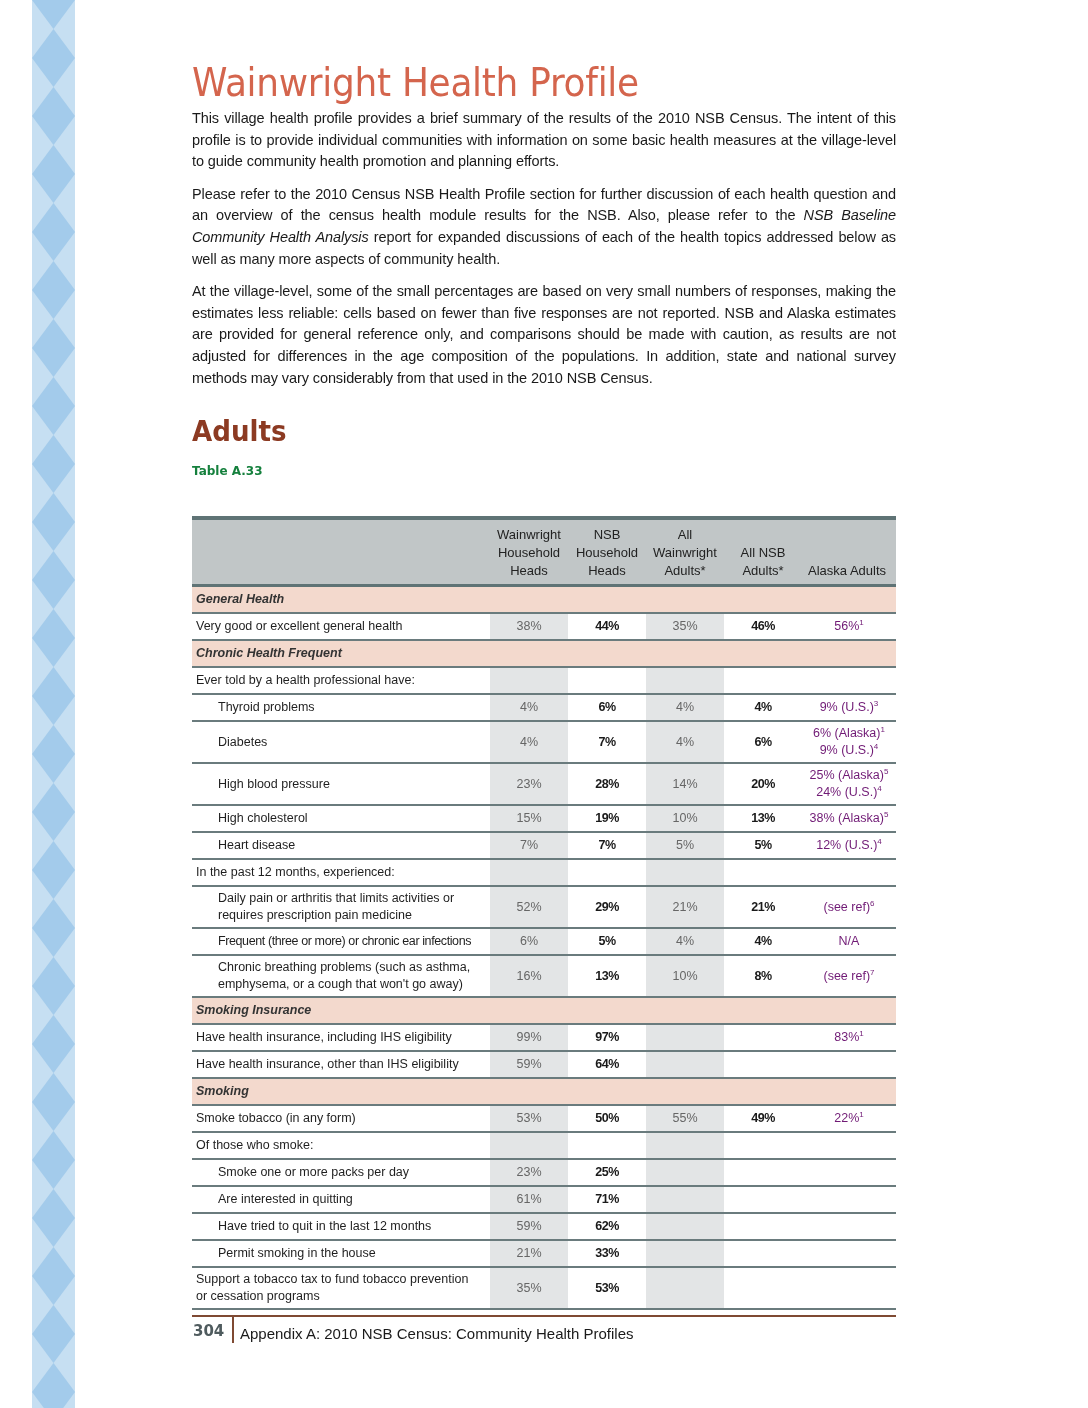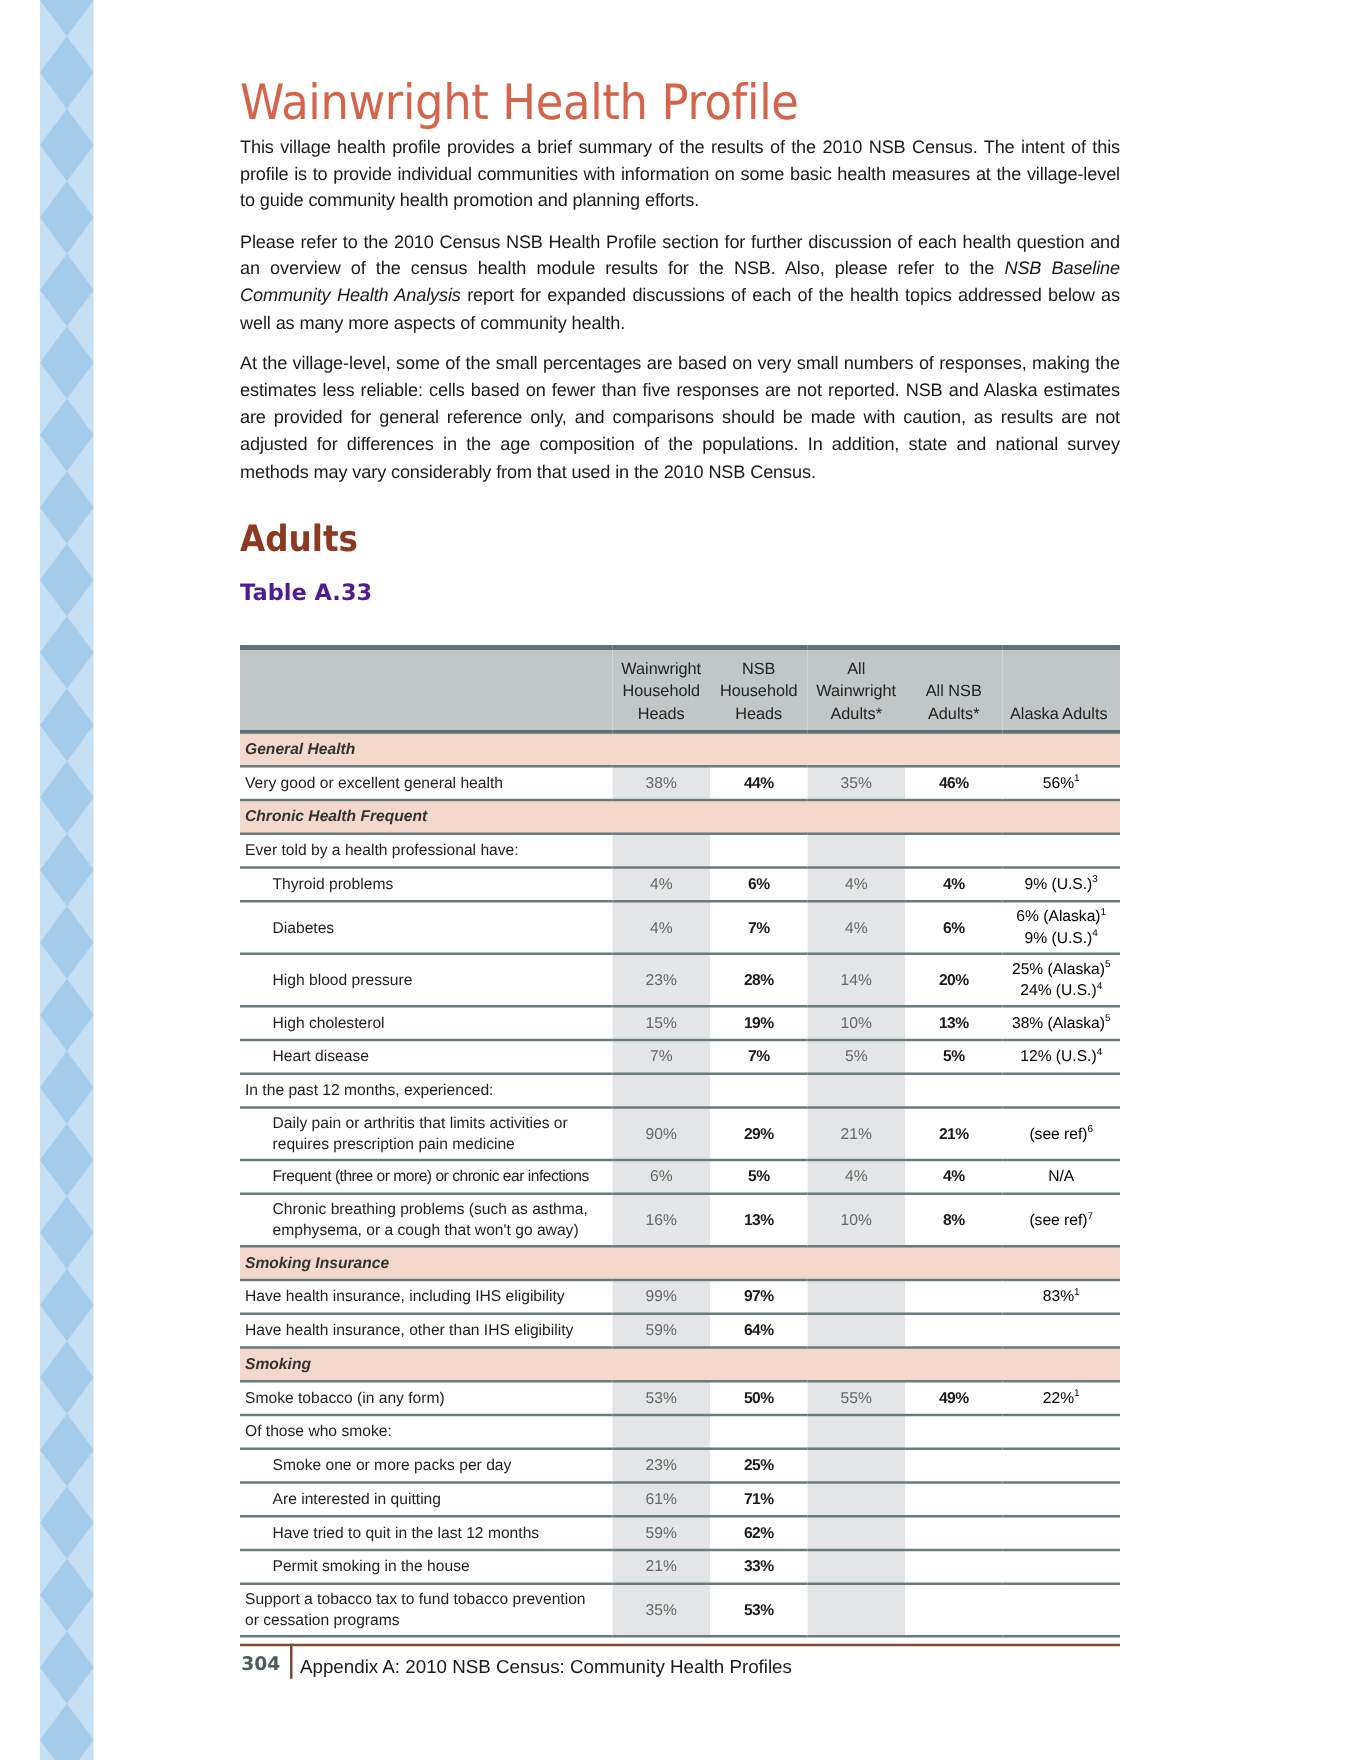--- a/index.html
+++ b/index.html
@@ -19,21 +19,21 @@
     font-family: "Liberation Sans", sans-serif; letter-spacing: -0.1px;
   }
   .paras em { font-style: italic; }
   .section-title {
     position: absolute; left: 192px; top: 414px; margin: 0;
     font-size: 29px; font-weight: bold; color: #8c3a22;
     font-family: "DejaVu Sans", sans-serif; transform: scaleX(0.9); transform-origin: left top;
   }
   .table-label {
     position: absolute; left: 192px; top: 464px; margin: 0;
-    font-size: 18px; font-weight: bold; color: #4c1d95;
+    font-size: 12px; font-weight: bold; color: #15803d;
     font-family: "DejaVu Sans", sans-serif;
   }
   table.data {
     position: absolute; left: 192px; top: 516px; width: 704px;
     border-collapse: collapse; font-size: 12.5px; table-layout: fixed;
     font-family: "Liberation Sans", sans-serif;
   }
   table.data col.c0 { width: 298px; }
   table.data col.c1 { width: 78px; }
   table.data col.c2 { width: 78px; }
@@ -50,21 +50,21 @@
   tbody tr.cat { background: #f3d9cd; }
   tbody tr.cat td {
     font-style: italic; padding: 4px 4px; height: 17px; color: #333; font-weight: bold;
   }
   tbody td { padding: 3px 4px; height: 19px; line-height: 17px; vertical-align: middle; }
   tbody td.label { text-align: left; color: #1f1f1f; }
   tbody td.label.indent { padding-left: 26px; }
   tbody td.num { text-align: center; }
   tbody td.shade { background: #e3e5e6; color: #666; font-weight: normal; }
   tbody td.bold { font-weight: bold; color: #1a1a1a; letter-spacing: -0.5px; }
-  tbody td.alaska { text-align: center; color: #000000; line-height: 17px; }
+  tbody td.alaska { text-align: center; color: #701a75; line-height: 17px; }
   tbody tr.tall td { height: 34px; }
   sup { font-size: 8px; line-height: 0; vertical-align: super; }
   .footer-line { position: absolute; left: 192px; top: 1315px; width: 704px; height: 2px; background: #7f4a33; }
   .footer-bar { position: absolute; left: 232px; top: 1315px; width: 2px; height: 28px; background: #7f4a33; }
   .footer-page {
     position: absolute; left: 193px; top: 1322px; font-size: 15px; font-weight: bold;
     color: #4f5b5e; font-family: "DejaVu Sans", sans-serif;
   }
   .footer-text {
     position: absolute; left: 240px; top: 1325px; font-size: 15px; color: #1a1a1a;
@@ -181,21 +181,21 @@
     <tr>
       <td class="label">In the past 12 months, experienced:</td>
       <td class="num shade"></td>
       <td class="num"></td>
       <td class="num shade"></td>
       <td class="num"></td>
       <td class="alaska"></td>
     </tr>
     <tr class="tall">
       <td class="label indent"><span>Daily pain or arthritis that limits activities or</span><br><span>requires prescription pain medicine</span></td>
-      <td class="num shade">90%</td>
+      <td class="num shade">52%</td>
       <td class="num bold">29%</td>
       <td class="num shade">21%</td>
       <td class="num bold">21%</td>
       <td class="alaska"><span>(see ref)</span><sup>6</sup></td>
     </tr>
     <tr>
       <td class="label indent" style="letter-spacing:-0.4px;">Frequent (three or more) or chronic ear infections</td>
       <td class="num shade">6%</td>
       <td class="num bold">5%</td>
       <td class="num shade">4%</td>

